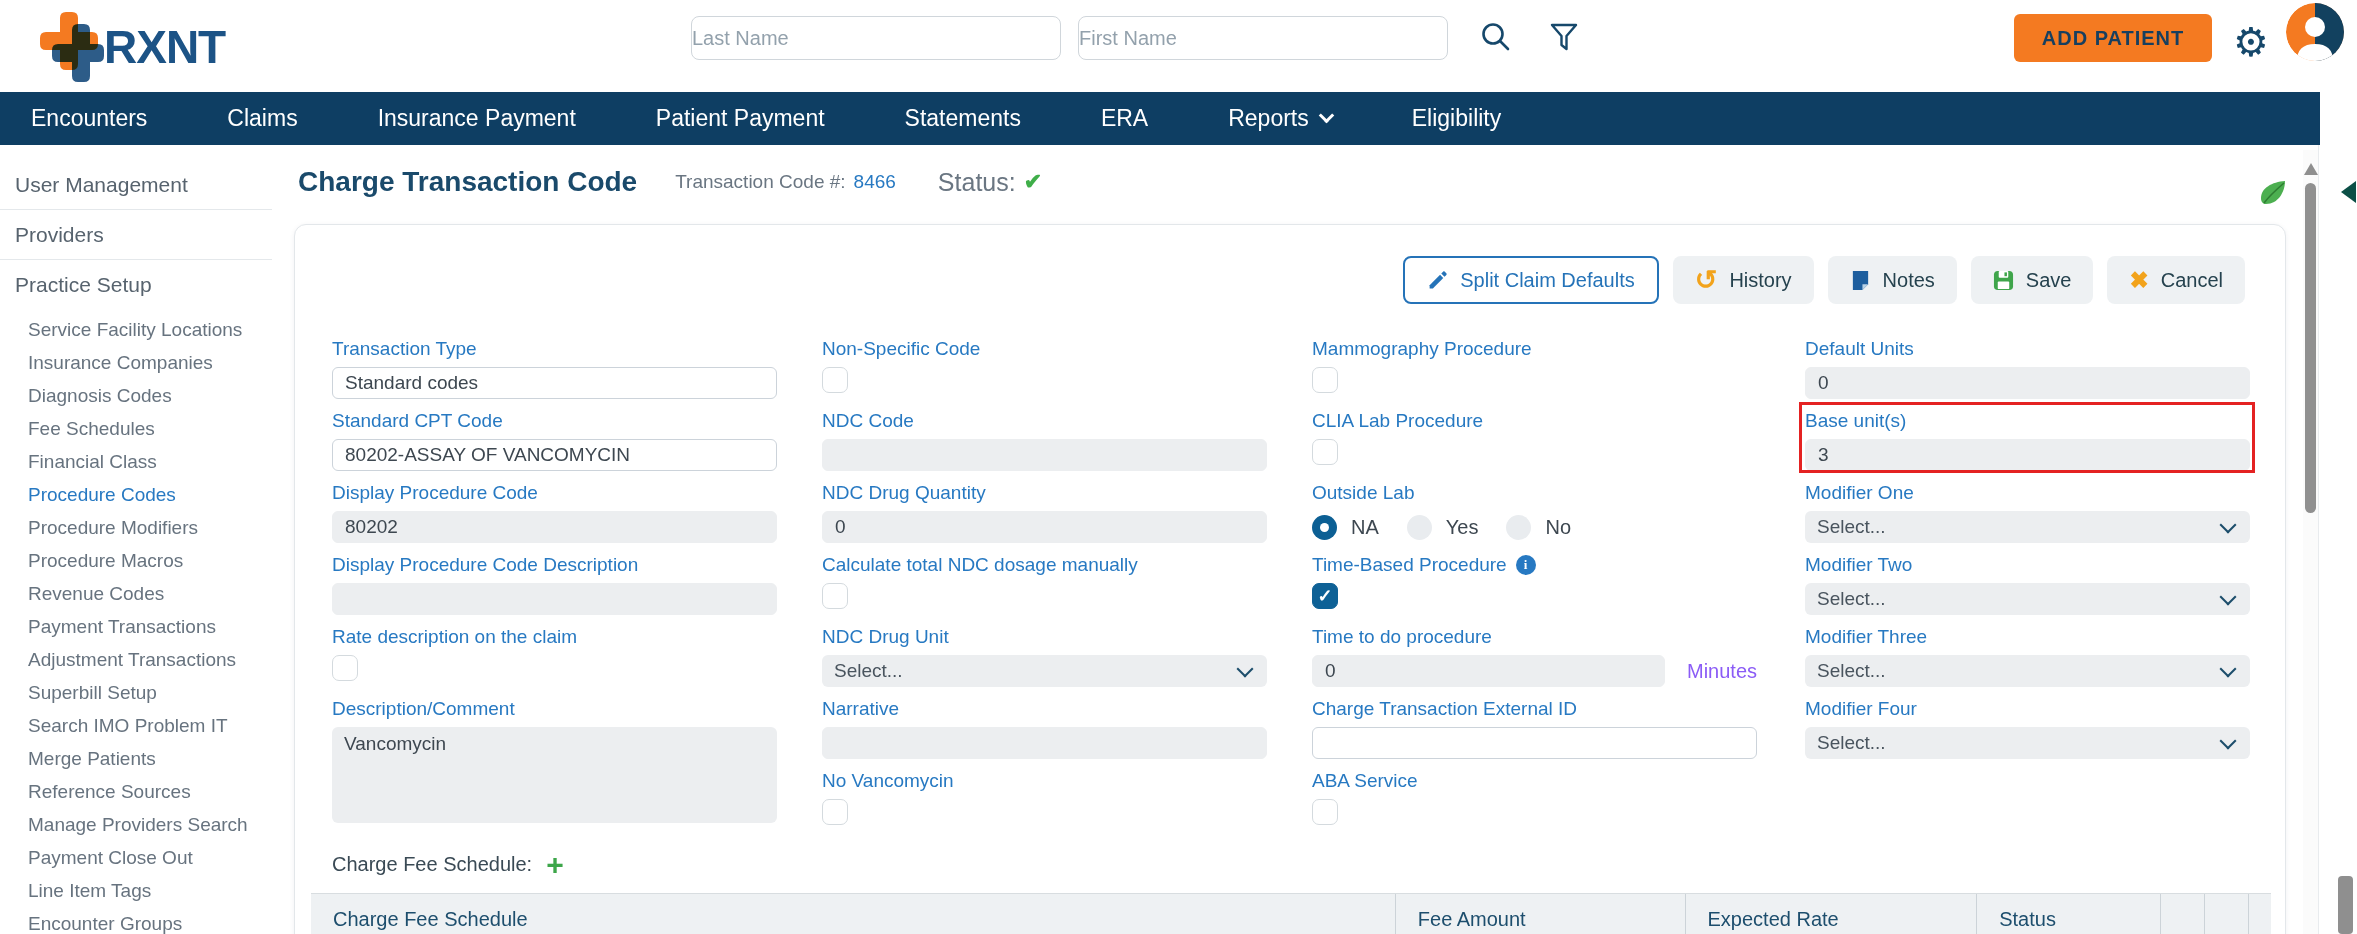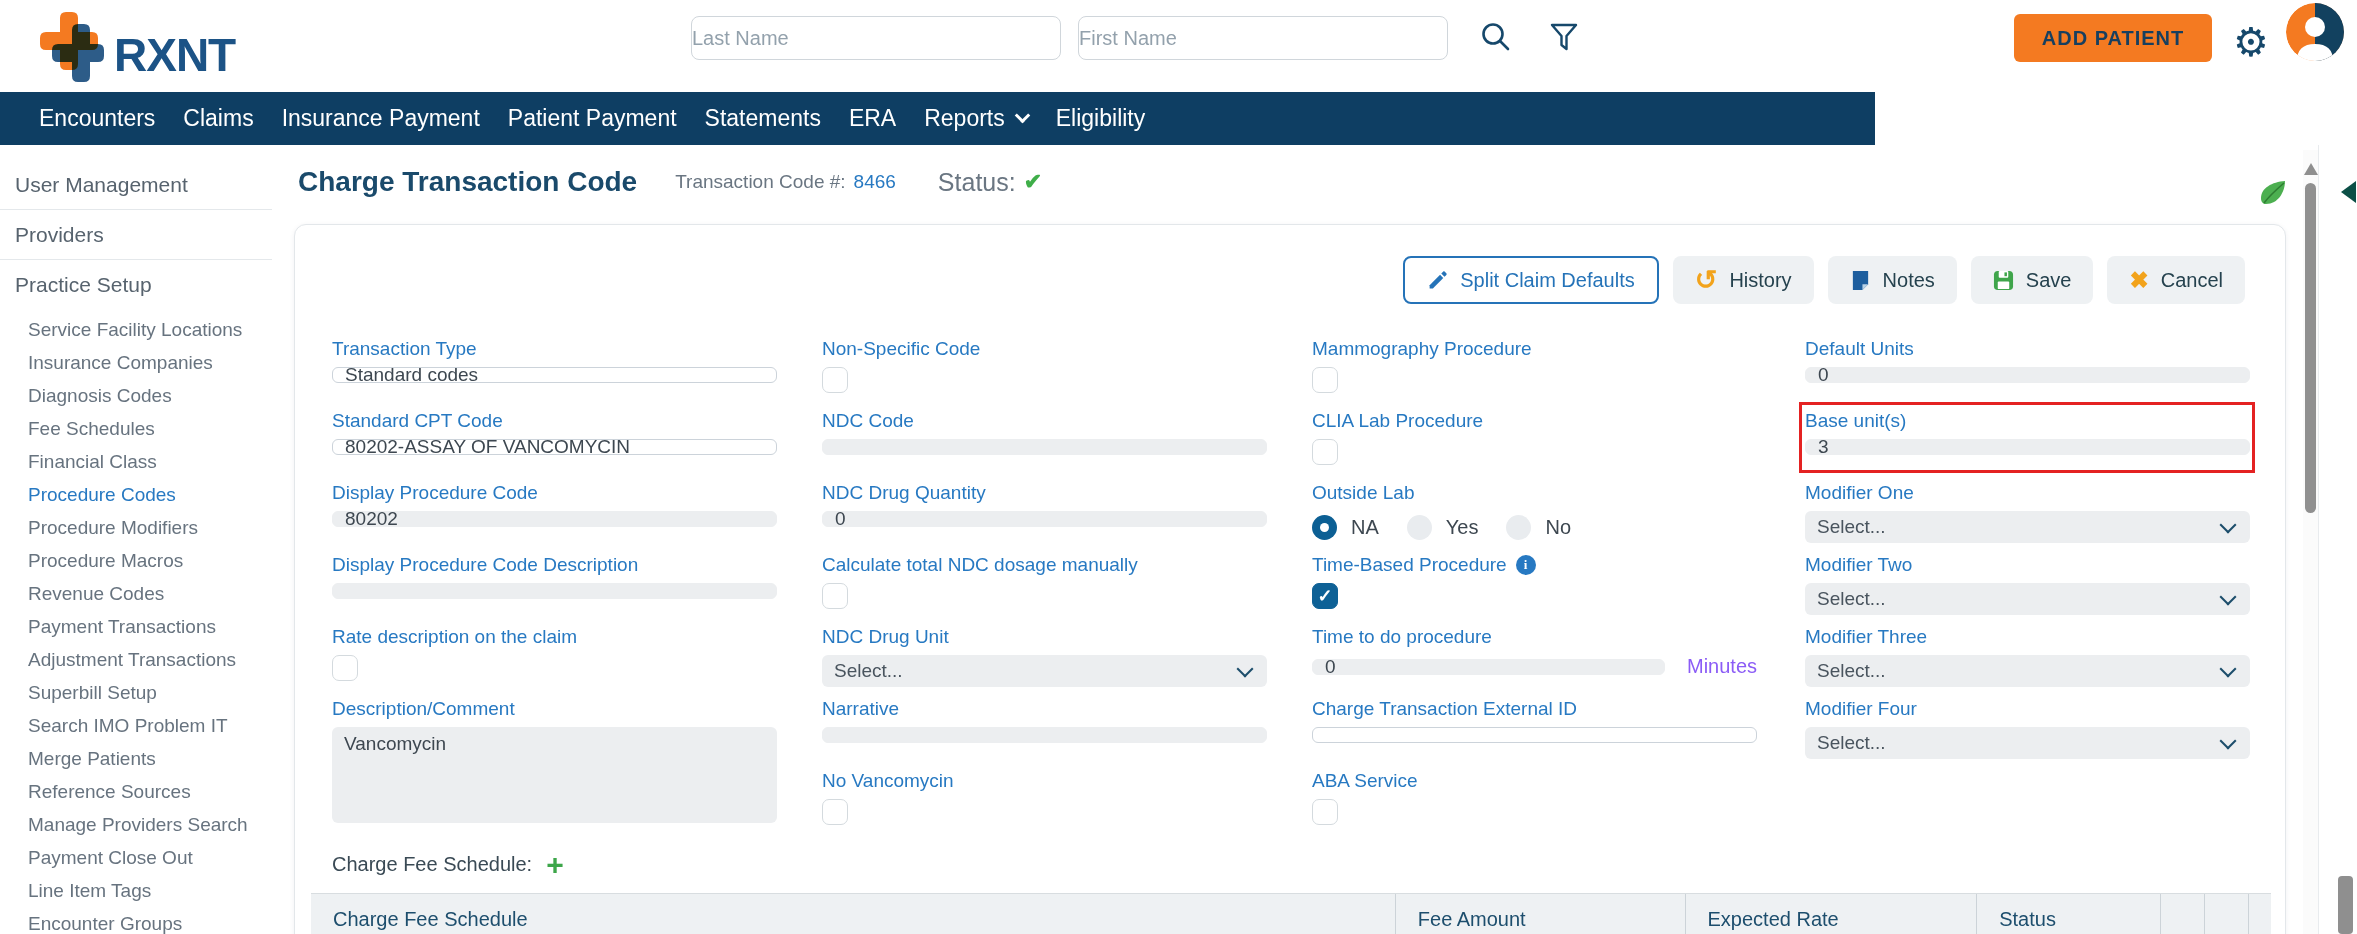--- a/index.html
+++ b/index.html
@@ -5,32 +5,32 @@
   * { box-sizing: border-box; margin: 0; padding: 0; }
   html,body { width: 2357px; height: 934px; overflow: hidden; }
   body {
     font-family: "Liberation Sans", sans-serif;
     background: #ffffff;
     position: relative;
     color: #3d4750;
   }
   
   .top-header { position:absolute; top:0; left:0; width:2357px; height:92px; background:#fff; z-index:5; }
-  .logo { position:absolute; left:40px; top:12px; display:flex; align-items:flex-end; gap:10px; }
+  .logo { position:absolute; left:40px; top:12px; display:flex; align-items:center; }
   .logo-text { font-size:46px; font-weight:800; color:#1c5386; letter-spacing:-1px; }
   .name-input { position:absolute; top:16px; height:44px; width:370px; border:1px solid #d0d6db; border-radius:8px; font-size:20px; padding:0 0; color:#3d4750; font-family:inherit; outline:none; }
   .name-input::placeholder { color:#93a1ac; }
   #last-name { left:691px; }
   #first-name { left:1078px; }
   .hdr-icon { position:absolute; top:20px; width:36px; height:36px; cursor:pointer; }
   .add-patient { position:absolute; left:2014px; top:14px; width:198px; height:48px; background:#f47a21; border-radius:6px; display:flex; align-items:center; justify-content:center; font-size:20px; font-weight:700; letter-spacing:1px; color:#173f5f; cursor:pointer; }
   .gear { position:absolute; left:2233px; top:12px; font-size:40px; color:#16486b; line-height:60px; cursor:pointer; }
   .avatar { position:absolute; left:2286px; top:3px; width:58px; height:58px; border-radius:50%; overflow:hidden; cursor:pointer; }
   
-  .nav-bar { position:absolute; top:92px; left:0; width:1875px; height:53px; background:#0e3e63; display:flex; align-items:center; gap:28px; padding-left:39px; z-index:5; }
+  .nav-bar { position:absolute; top:92px; left:0; width:2320px; height:53px; background:#0e3e63; display:flex; align-items:center; gap:80px; padding-left:31px; z-index:5; }
   .nav-item { color:#fff; font-size:23px; font-weight:500; cursor:pointer; white-space:nowrap; display:flex; align-items:center; gap:12px; }
   .chev-down { width:11px; height:11px; border-right:3px solid #fff; border-bottom:3px solid #fff; transform:rotate(45deg); margin-top:-6px; }
   
   .sidebar { position:absolute; top:145px; left:0; width:285px; height:789px; background:#fff; padding-top:28px; overflow:hidden; }
   .side-top { font-size:21px; color:#57636e; margin-left:15px; height:24px; line-height:24px; cursor:pointer; }
   .side-div { border:none; border-top:1px solid #e4e8eb; margin:12px 0 13px 0; width:272px; }
   .side-section { font-size:21px; color:#57636e; margin:0 0 16px 15px; height:24px; line-height:24px; cursor:pointer; }
   .sub-item { font-size:19px; color:#67737f; padding-left:28px; height:33px; line-height:33px; cursor:pointer; white-space:nowrap; }
   .sub-item.active { color:#2779c2; }
   
@@ -46,21 +46,21 @@
   .toolbar { position:absolute; top:31px; right:40px; display:flex; gap:14px; }
   .btn { height:48px; border-radius:8px; display:flex; align-items:center; gap:12px; padding:0 22px; font-size:20px; color:#25424e; background:#eef1f3; cursor:pointer; white-space:nowrap; }
   .btn.outline { background:#fff; border:2px solid #2573b8; color:#2573b8; }
   .glyph-amber { color:#f2a31b; font-weight:700; }
   
   .fcol { position:absolute; top:113px; width:445px; }
   .col1{left:37px} .col2{left:527px} .col3{left:1017px} .col4{left:1510px}
   .slot { height:72px; position:relative; }
   .slot.tall { height:180px; }
   .flabel { font-size:19px; color:#2779c2; height:22px; line-height:22px; margin-bottom:7px; display:flex; align-items:center; gap:9px; }
-  .finput { width:100%; height:16px; border-radius:6px; font-size:19px; padding:0 12px; color:#3d4750; font-family:inherit; outline:none; }
+  .finput { width:100%; height:32px; border-radius:6px; font-size:19px; padding:0 12px; color:#3d4750; font-family:inherit; outline:none; }
   .finput.white { background:#fff; border:1px solid #ccd3da; }
   .finput.gray { background:#eceef0; border:1px solid #eceef0; }
   .ftextarea { width:100%; height:96px; border-radius:6px; background:#eceef0; border:none; font-size:19px; padding:6px 12px; color:#3d4750; font-family:inherit; resize:none; outline:none; }
   .fselect { height:32px; background:#eceef0; border-radius:6px; display:flex; align-items:center; padding:0 12px; font-size:19px; color:#49545e; position:relative; cursor:pointer; }
   .fselect::after { content:""; width:10px; height:10px; border-right:2.5px solid #1c4d6b; border-bottom:2.5px solid #1c4d6b; transform:rotate(45deg); position:absolute; right:16px; top:8px; }
   .checkbox { width:26px; height:26px; border:1.5px solid #d4dade; border-radius:7px; background:#fff; cursor:pointer; }
   .checkbox.checked { background:#0e6196; border-color:#0e6196; display:flex; align-items:center; justify-content:center; }
   .checkbox.checked::after { content:"✓"; color:#fff; font-size:18px; font-weight:700; }
   .radio-row { display:flex; align-items:center; height:32px; font-size:20px; color:#3d4750; }
   .radio { width:25px; height:25px; border-radius:50%; cursor:pointer; position:relative; }

